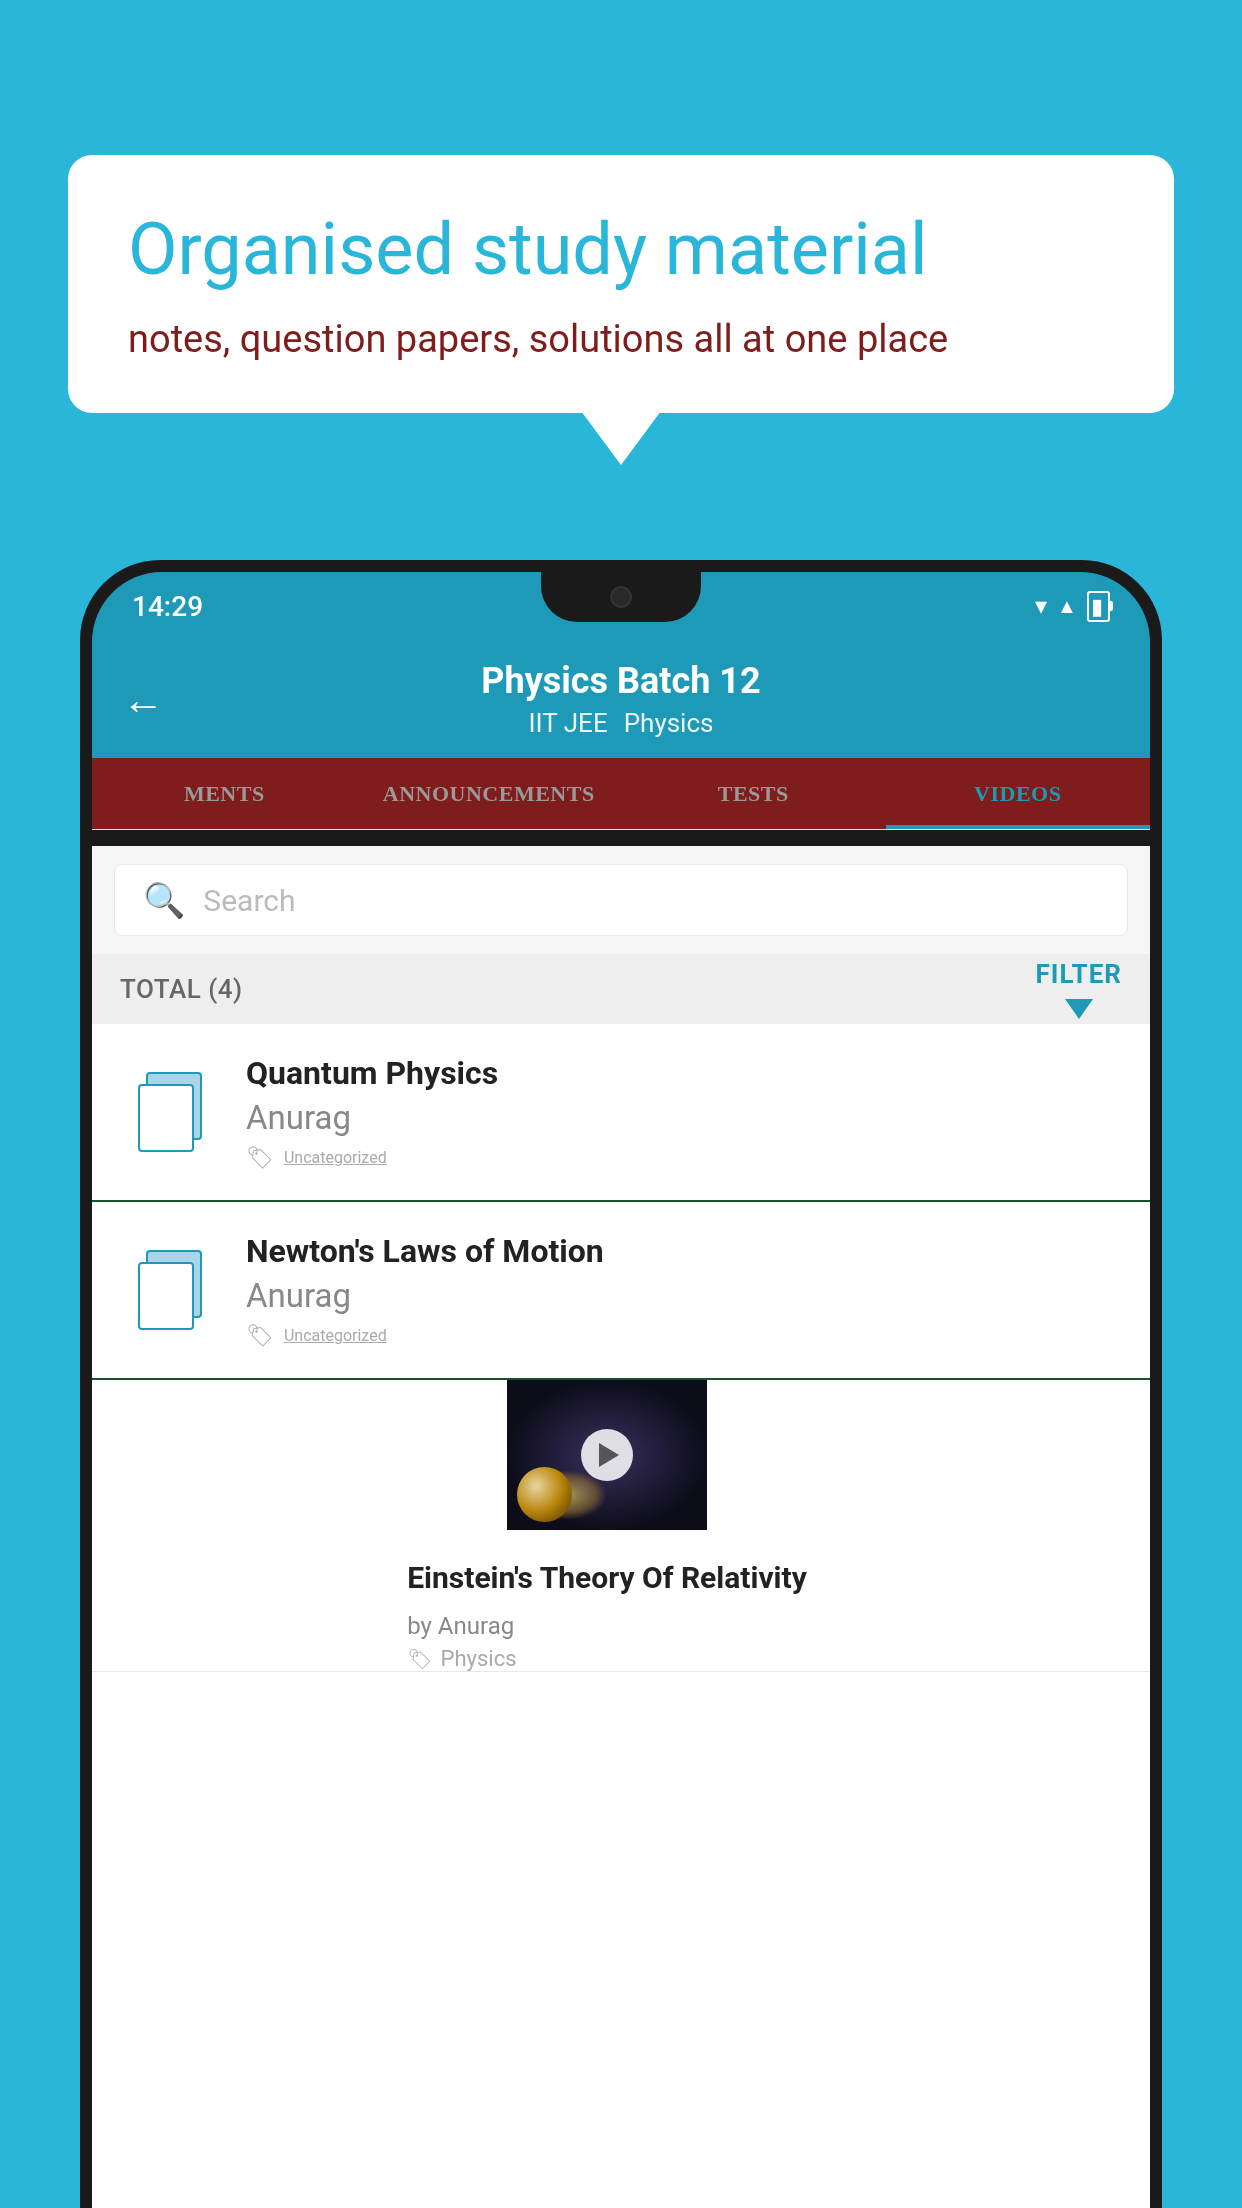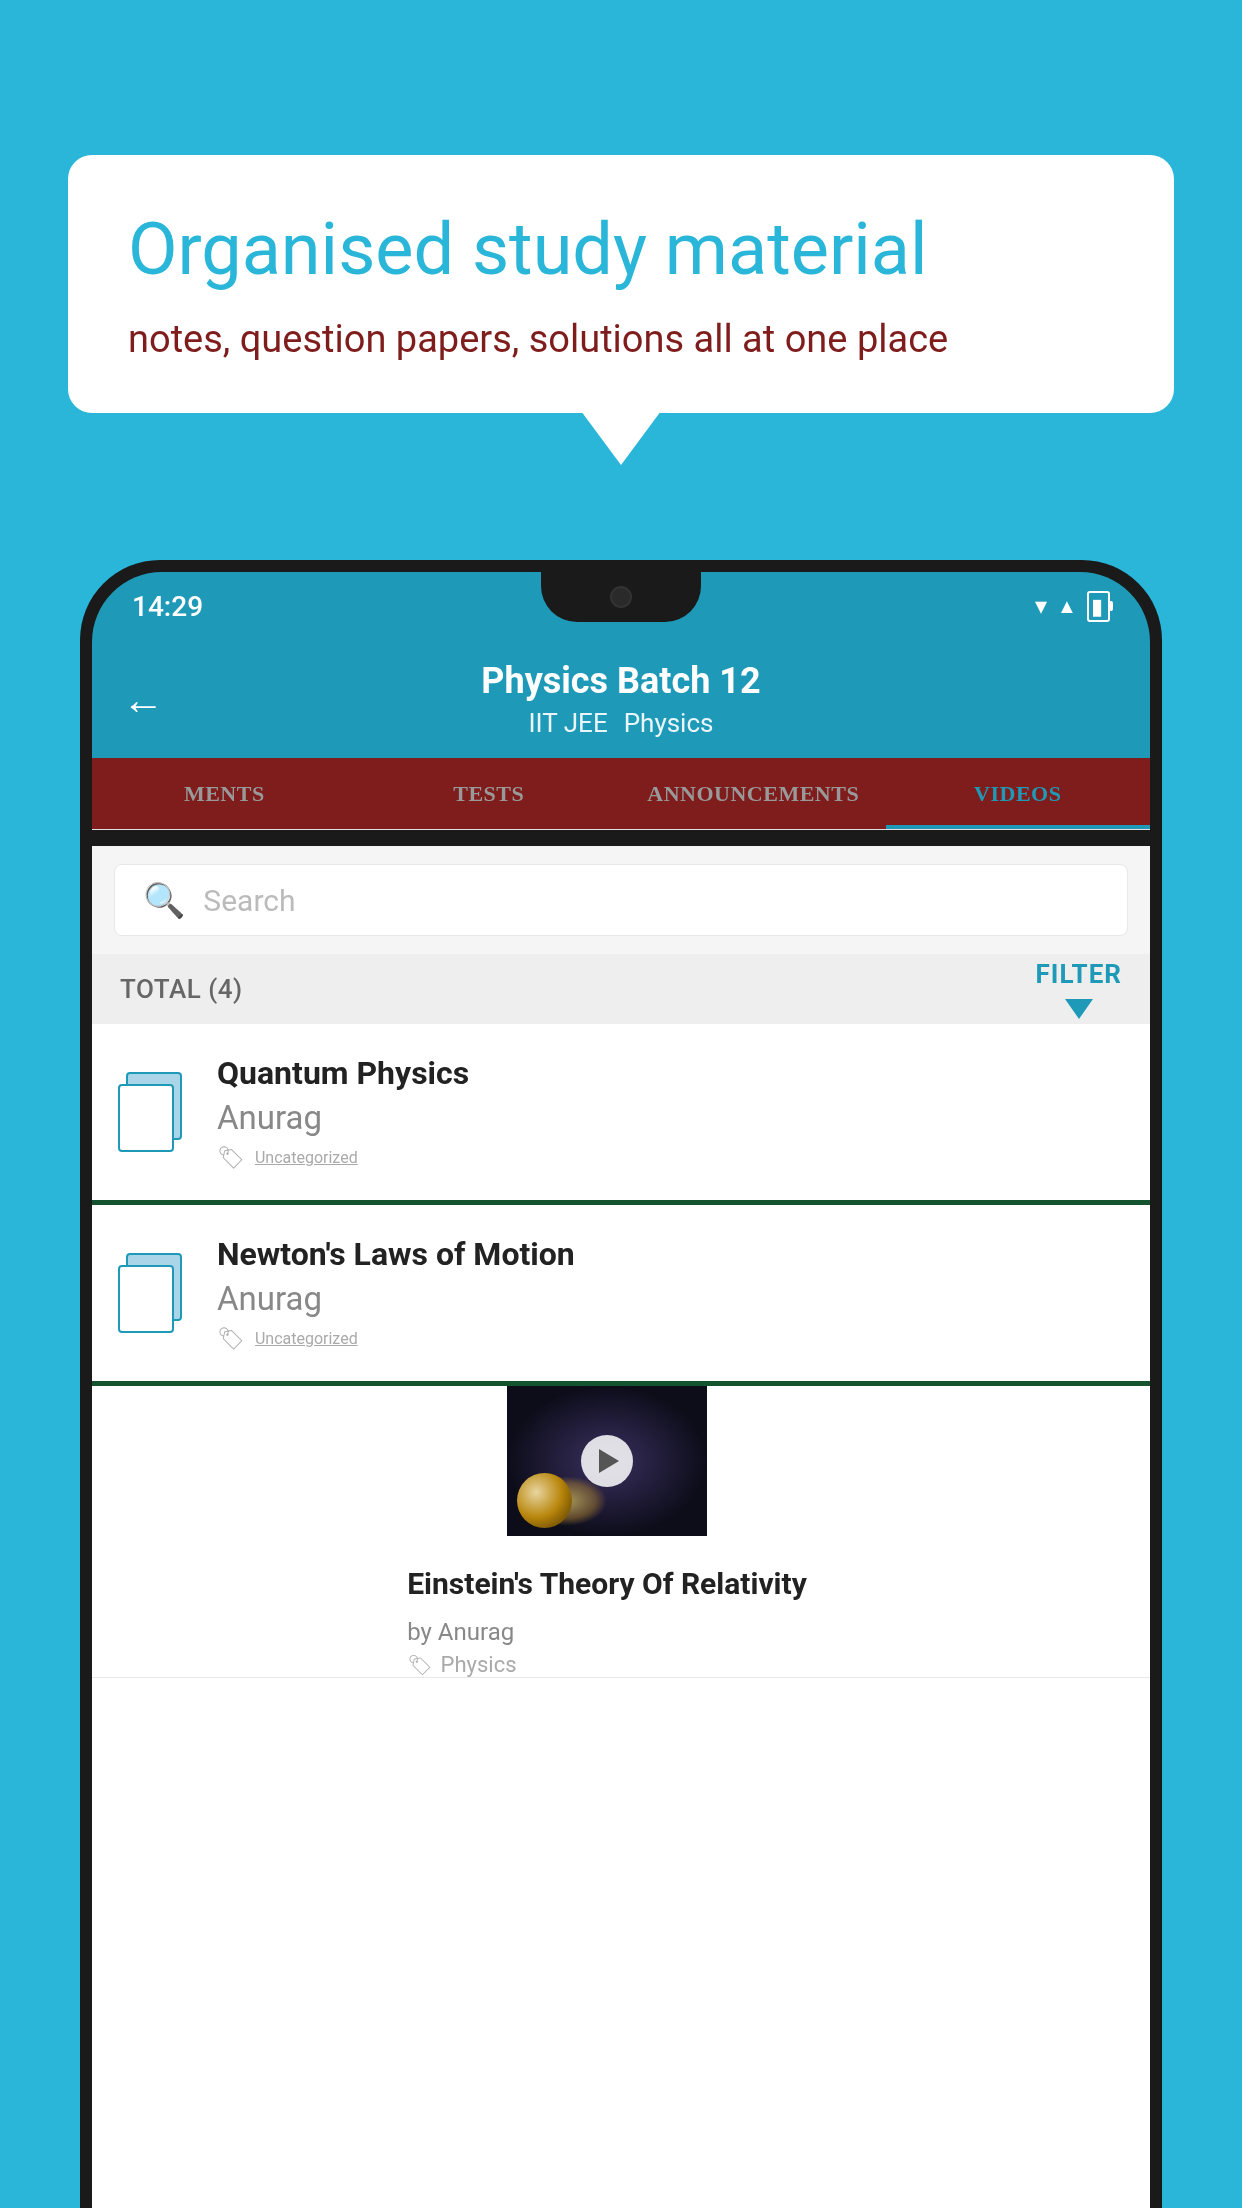--- a/index.html
+++ b/index.html
@@ -288,23 +288,23 @@
       left: 0;
       right: 0;
       bottom: 0;
       background: white;
       overflow: hidden;
     }
 
     .list-item {
       display: flex;
       align-items: center;
-      padding: 30px 16px;
-      border-bottom: 5px solid #14532d;
-      gap: 19px;
+      padding: 30px 36px;
+      border-bottom: 2px solid #14532d;
+      gap: 28px;
       background: white;
     }
 
     .item-icon {
       width: 90px;
       height: 90px;
       flex-shrink: 0;
       display: flex;
       align-items: center;
       justify-content: center;
@@ -508,22 +508,22 @@
       <div class="header-back">←</div>
       <div class="header-title">Physics Batch 12</div>
       <div class="header-subtitle">
         <span>IIT JEE</span>
         <span>Physics</span>
       </div>
     </div>
 
     <div class="tab-bar">
       <div class="tab-item">MENTS</div>
+      <div class="tab-item">ANNOUNCEMENTS</div>
       <div class="tab-item">TESTS</div>
-      <div class="tab-item">ANNOUNCEMENTS</div>
       <div class="tab-item active">VIDEOS</div>
     </div>
 
     <div class="search-container">
       <div class="search-box">
         <span class="search-icon">🔍</span>
         <span class="search-text">Search</span>
       </div>
     </div>
 

